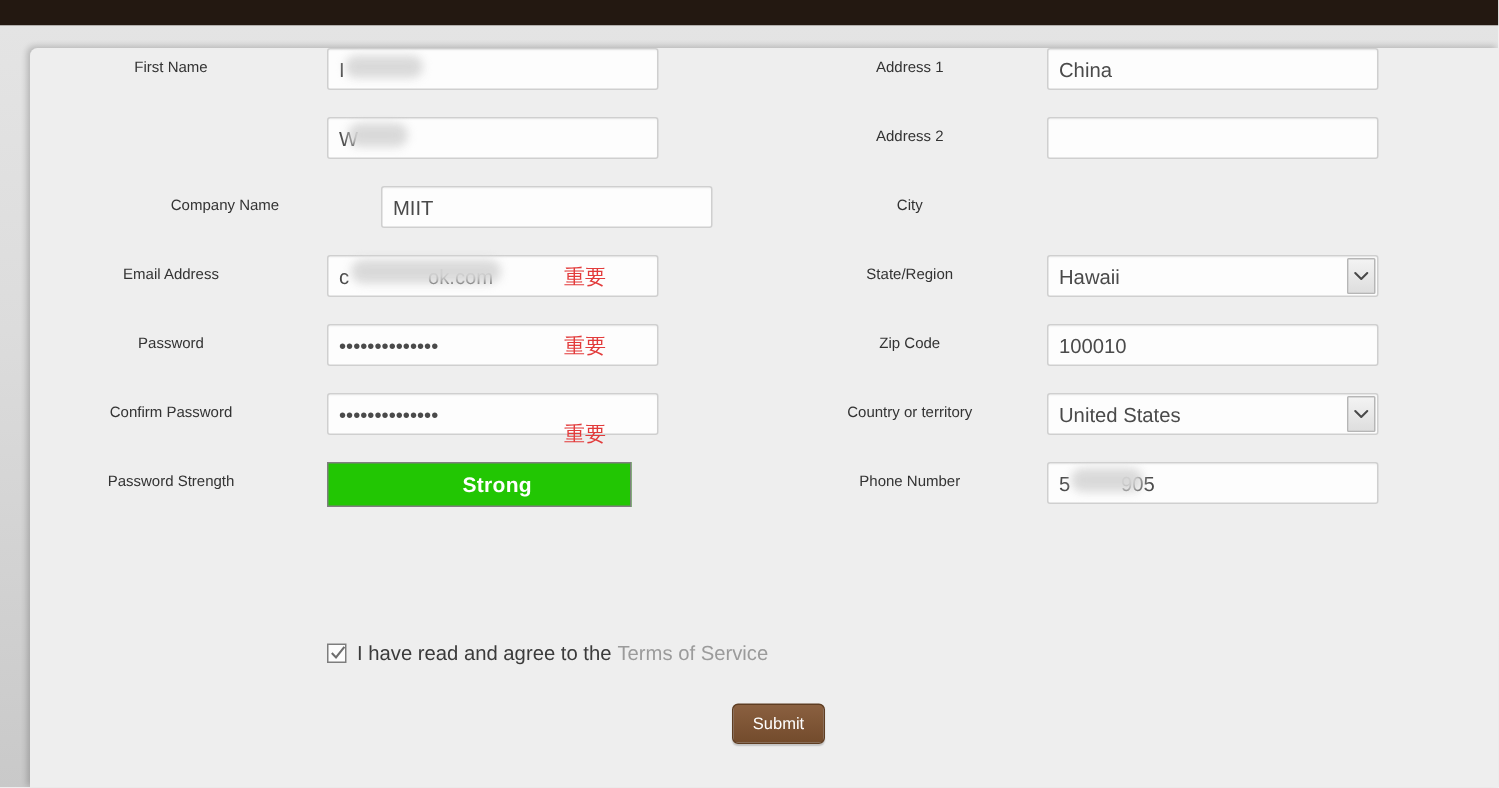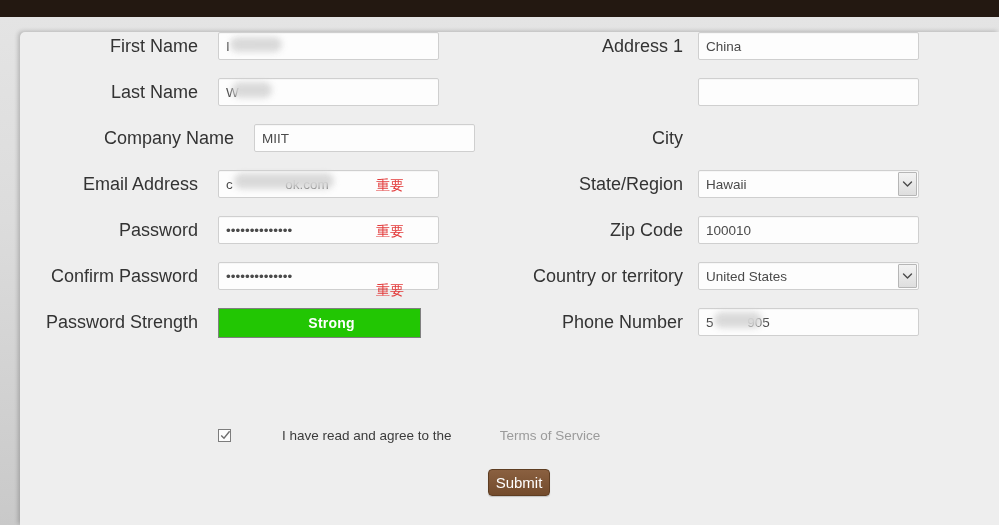--- a/index.html
+++ b/index.html
@@ -68,22 +68,22 @@
     position: relative;
     height: 46px;
   }
   .field-label {
     position: absolute;
     right: 0;
     top: 0;
     width: 100%;
     box-sizing: border-box;
     padding-right: 12px;
-    text-align: right;
-    font-size: 18px;
+    text-align: center;
+    font-size: 10px;
     color: #333333;
     line-height: 28px;
   }
   #col-left  .field-label { padding-right: 0; width: 168px; left: 10px; }
   #col-right .field-label { padding-right: 15px; width: 168px; left: 10px; }
 
   .field-control {
     position: absolute;
     top: 0;
   }
@@ -168,21 +168,20 @@
 
   
   #agree-row {
     position: absolute;
     left: 198px;
     top: 396px;
     display: flex;
     align-items: center;
     font-size: 13.5px;
     color: #3b3b3b;
-    gap: 44px;
   }
   #agree-checkbox {
     width: 13px;
     height: 13px;
     box-sizing: border-box;
     border: 1px solid #7d7d7d;
     background: #fcfcfc;
     margin-right: 7px;
     position: relative;
     flex: 0 0 auto;
@@ -199,21 +198,21 @@
     position: absolute;
     left: 468px;
     top: 437px;
     width: 62px;
     height: 27px;
     background: linear-gradient(to bottom, #8a6040 0%, #734b2c 100%);
     border: 1px solid #5e3d22;
     border-radius: 4px;
     color: #ffffff;
     font-family: "Liberation Sans", sans-serif;
-    font-size: 15px;
+    font-size: 11px;
     cursor: pointer;
     padding: 0;
     box-shadow: 0 1px 1px rgba(0,0,0,0.18);
   }
 </style>
 </head>
 <body>
 
 <div id="viewport">
 
@@ -224,21 +223,20 @@
 
     <div id="form-columns">
       <div class="form-col" id="col-left">
           <div class="field-row" style="top: 0px; position: absolute; left: 0px; width: 100%;">
             <div class="field-label">First Name</div>
             <div class="field-control" style="position: absolute;">
               <div style="position: relative; width: 221px;"><input class="txt" type="text" value="I" style=""><span class="redact" style="left: 12px; top: 5px; width: 52px; height: 15px;"></span></div>
             </div>
           </div>
           <div class="field-row" style="top: 46px; position: absolute; left: 0px; width: 100%;">
-            <div class="field-label">Last Name</div>
             <div class="field-control" style="position: absolute;">
               <div style="position: relative; width: 221px;"><input class="txt" type="text" value="W" style=""><span class="redact" style="left: 14px; top: 4px; width: 40px; height: 16px;"></span></div>
             </div>
           </div>
           <div class="field-row" style="top: 92px; position: absolute; left: 0px; width: 100%; margin-left: 36px;">
             <div class="field-label">Company Name</div>
             <div class="field-control" style="position: absolute;">
               <div style="position: relative; width: 221px;"><input class="txt" type="text" value="MIIT" style=""></div>
             </div>
           </div>
@@ -271,20 +269,21 @@
           </div>
         </div>
       <div class="form-col" id="col-right">
           <div class="field-row" style="top: 0px; position: absolute; left: 0px; width: 100%;">
             <div class="field-label">Address 1</div>
             <div class="field-control" style="position: absolute;">
               <div style="position: relative; width: 265px;"><input class="txt" type="text" value="China" style=""></div>
             </div>
           </div>
           <div class="field-row" style="top: 46px; position: absolute; left: 0px; width: 100%;">
+            <div class="field-label">Address 2</div>
             <div class="field-control" style="position: absolute;">
               <div style="position: relative; width: 221px;"><input class="txt" type="text" value="" style=""></div>
             </div>
           </div>
           <div class="field-row" style="top: 92px; position: absolute; left: 0px; width: 100%;">
             <div class="field-label">City</div>
           </div>
           <div class="field-row" style="top: 138px; position: absolute; left: 0px; width: 100%;">
             <div class="field-label">State/Region</div>
             <div class="field-control" style="position: absolute;">

